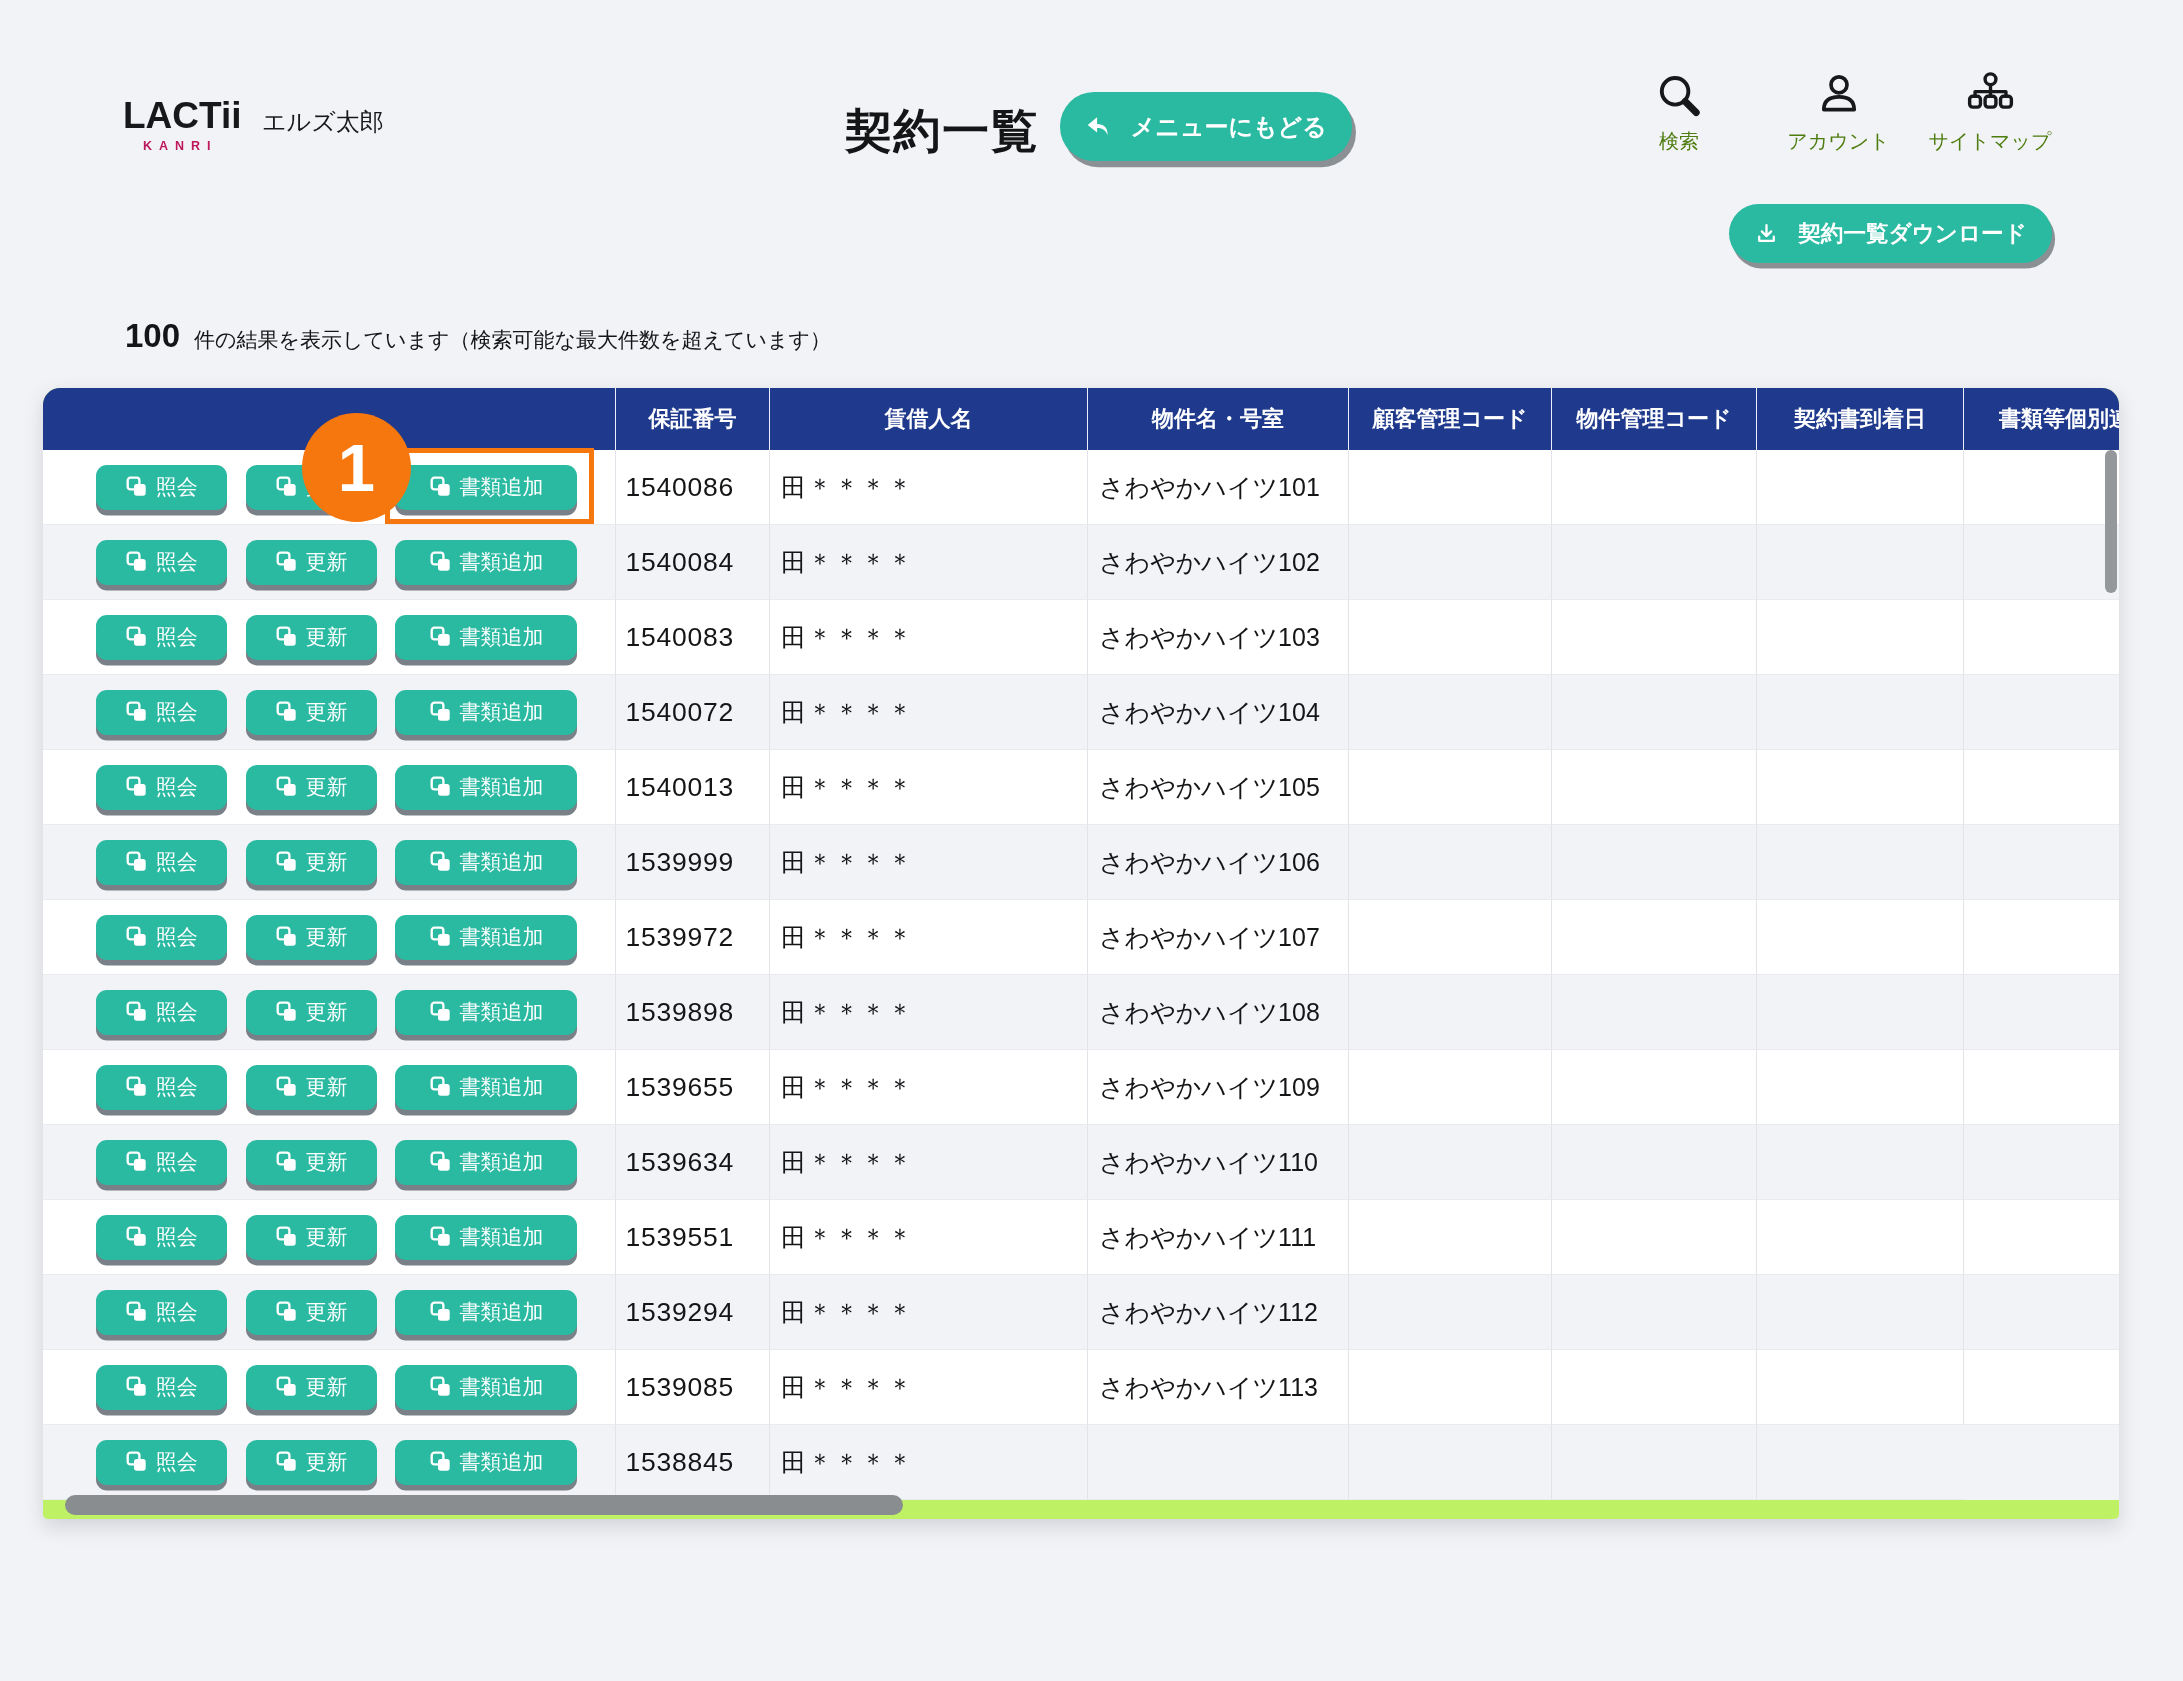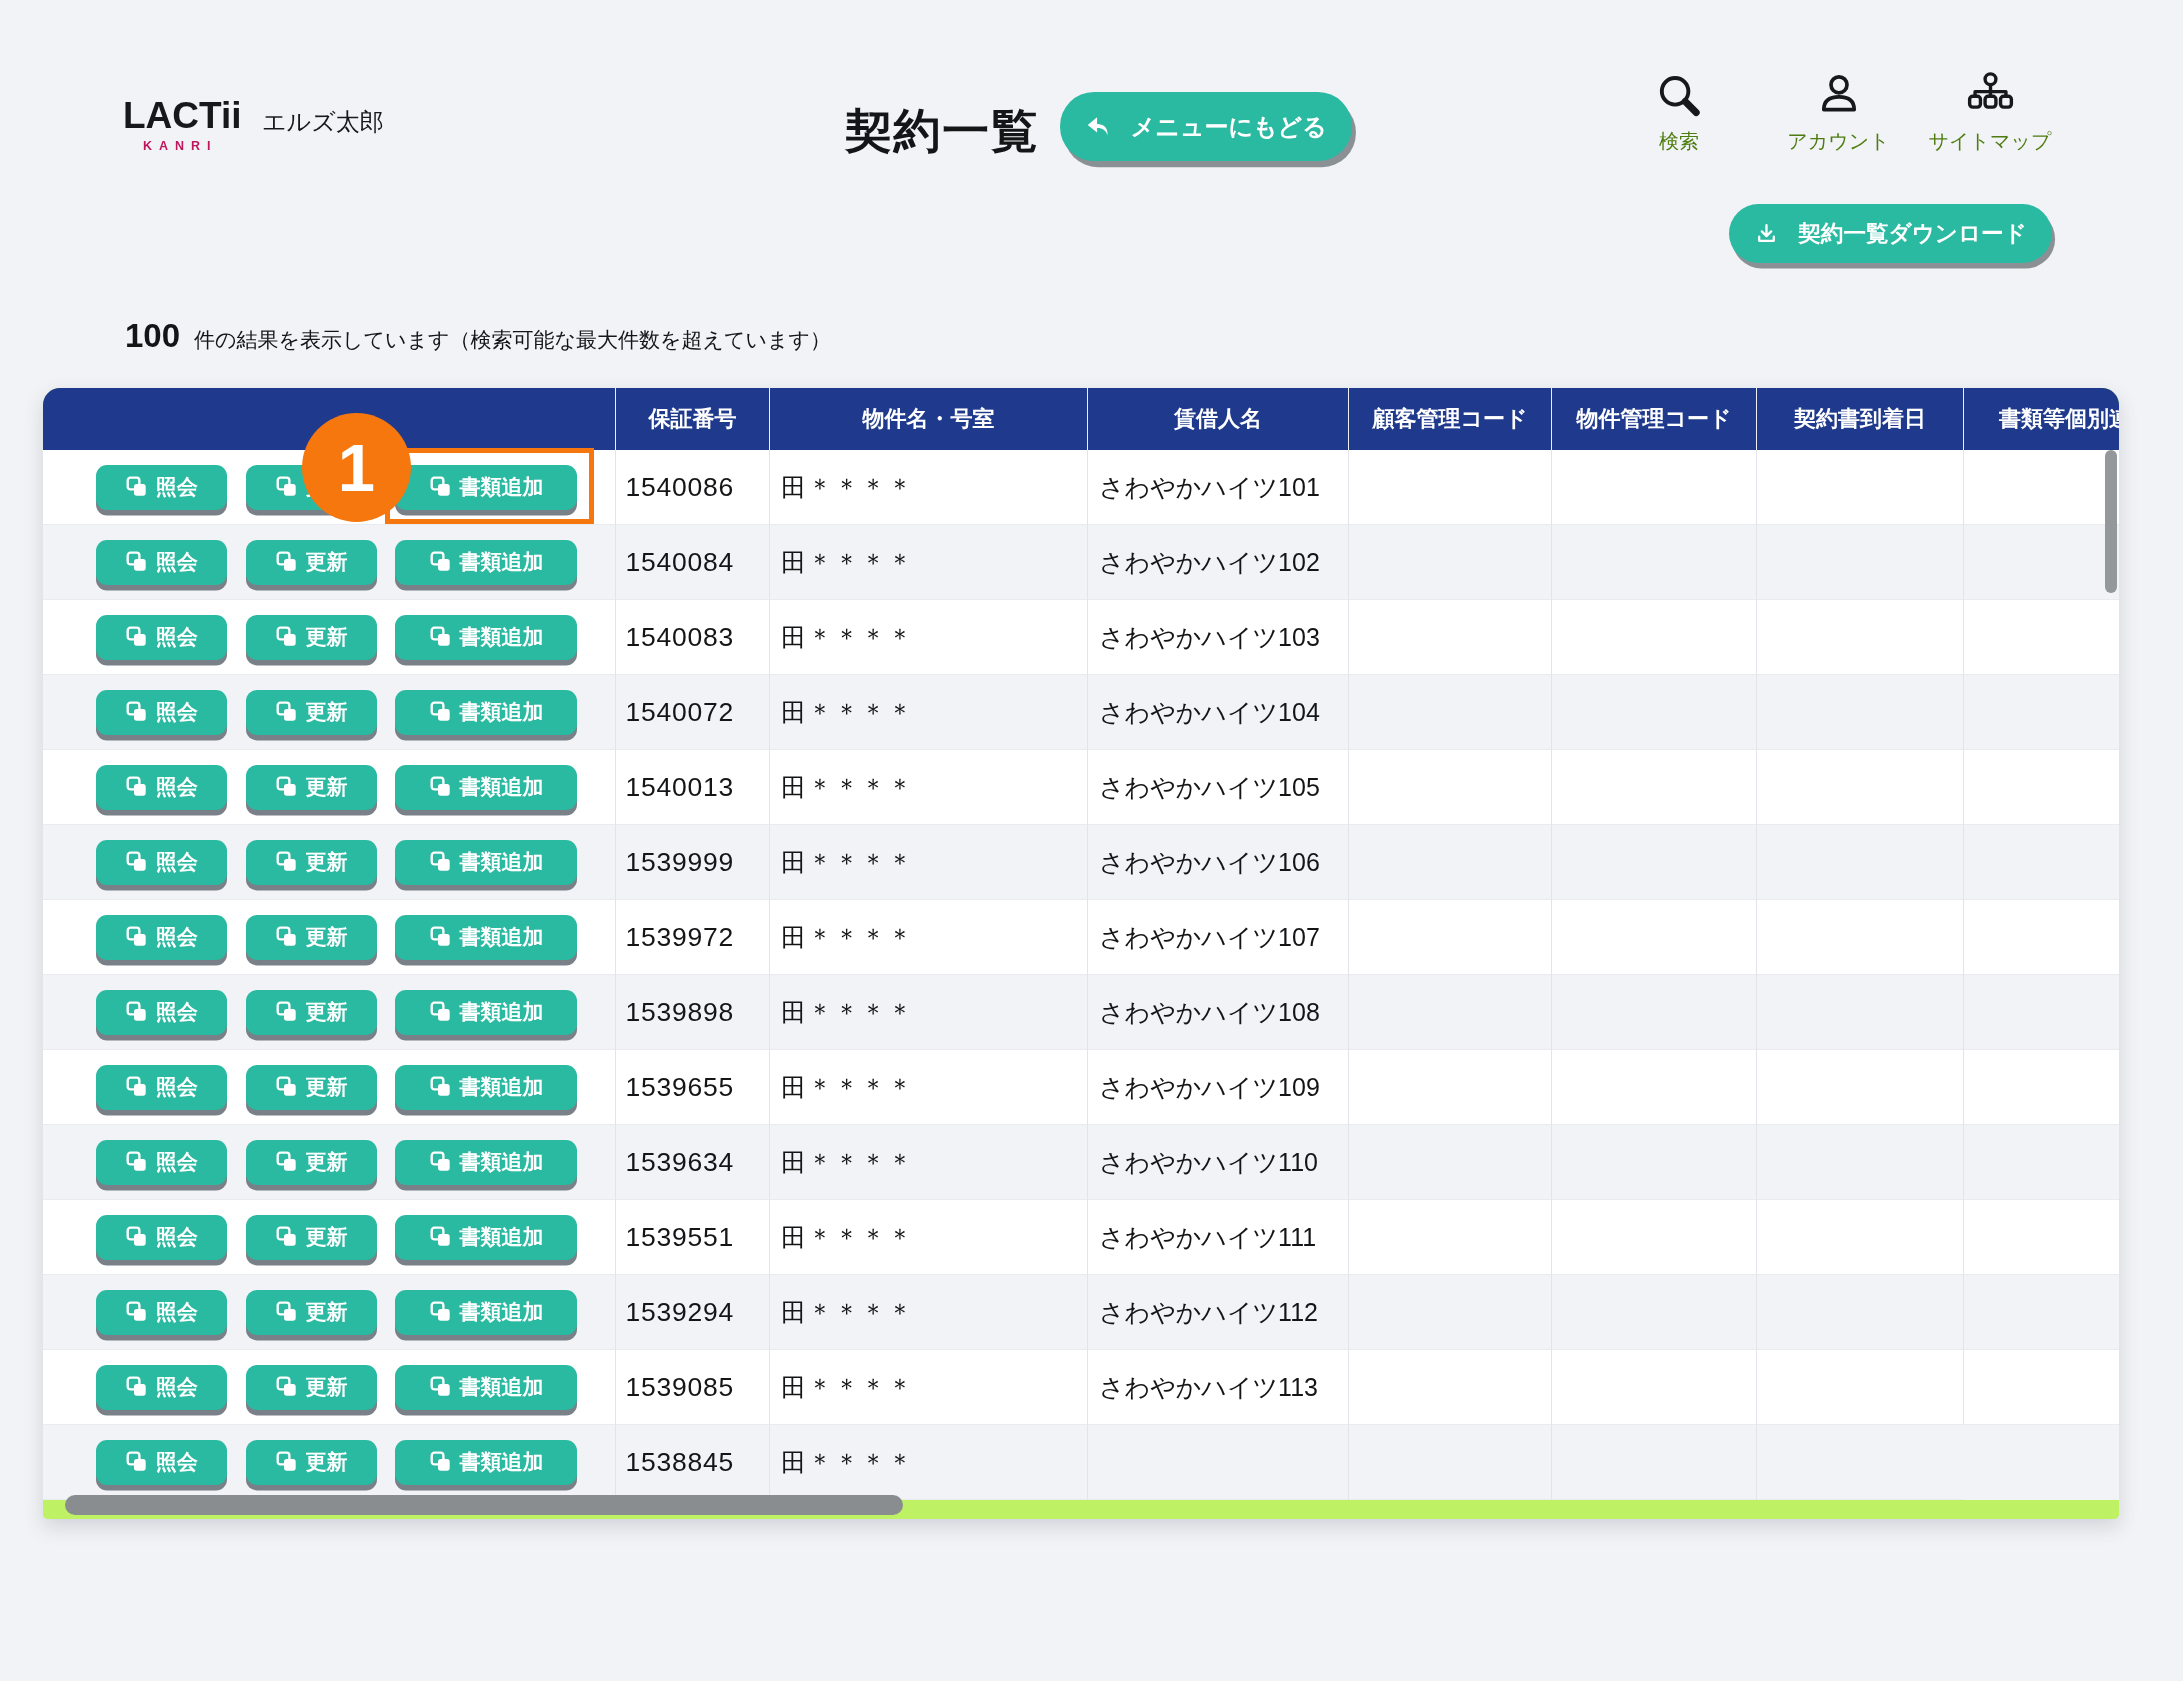--- a/index.html
+++ b/index.html
@@ -62,21 +62,21 @@
     border-right:0.8px solid #e2e4e9;border-bottom:0.8px solid #e9ebee;
     white-space:nowrap;overflow:hidden;
   }
   .td-actions{padding-left:53px;gap:18.7px;}
   .td-guarantee{font-size:26.5px;padding-left:9.4px;letter-spacing:0.8px;}
   .td-tenant{padding-left:11px;letter-spacing:1.6px;}
   .td-property{padding-left:11px;}
   .td-last{border-right:none;}
   .btn{
     height:45px;border:none;border-radius:11px;background:var(--teal,#2ab9a1);
-    color:#fff;font-family:inherit;font-size:21px;font-weight:bold;cursor:pointer;
+    color:#fff;font-family:inherit;font-size:21px;font-weight:normal;cursor:pointer;
     display:flex;align-items:center;justify-content:center;gap:7px;
     box-shadow:0 5.5px 0 #798087;flex:0 0 auto;
   }
   .btn-inquiry,.btn-update{width:131px;}
   .btn-adddoc{width:182px;}
   
   .vscroll{position:absolute;left:2062px;top:62px;width:11.7px;height:143px;border-radius:6.2px;background:#95989b;}
   .hscroll{position:absolute;left:22px;bottom:3.9px;width:838px;height:20px;border-radius:10px;background:#8a8d90;}
   
   .step-circle{
@@ -154,22 +154,22 @@
 <div class="results">
   <span class="count">100</span>
   <span class="msg">件の結果を表示しています（検索可能な最大件数を超えています）</span>
 </div>
 
 <div class="table-wrap">
   <div class="table-inner">
     <div class="thead">
       <div class="th th-actions"></div>
       <div class="th">保証番号</div>
+      <div class="th">賃借人名</div>
       <div class="th">物件名・号室</div>
-      <div class="th">賃借人名</div>
       <div class="th">顧客管理コード</div>
       <div class="th">物件管理コード</div>
       <div class="th">契約書到着日</div>
       <div class="th th-last">書類等個別連絡</div>
     </div>
     <div>
   <div class="tr">
     <div class="td td-actions">
       <button class="btn btn-inquiry">
         <span>

